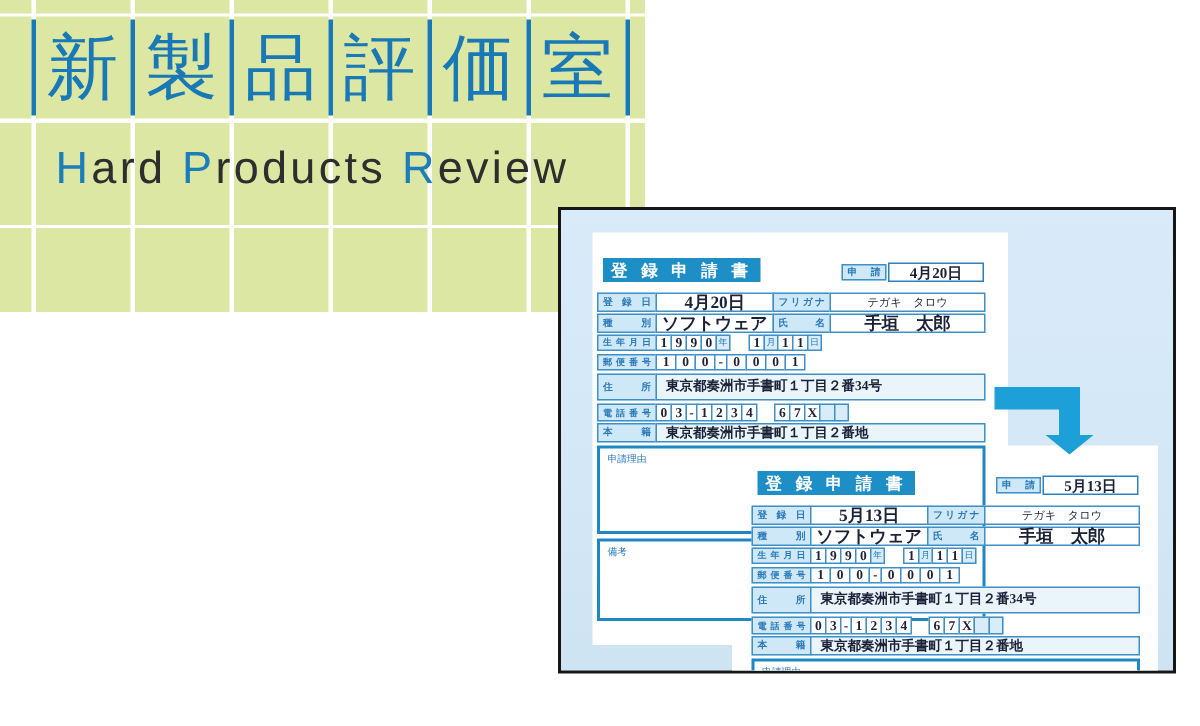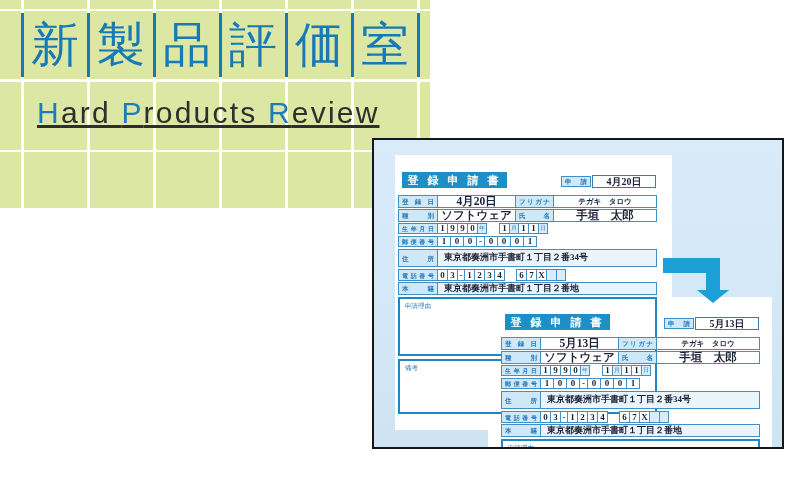--- a/index.html
+++ b/index.html
@@ -9,21 +9,21 @@
   }
   
   .green-block{position:absolute;left:0;top:0;width:430px;height:208px;background:#dbe7a3;}
   .gline-v{position:absolute;top:0;width:2.5px;height:208px;background:#ffffff;}
   .gline-h{position:absolute;left:0;width:430px;height:2.5px;background:#ffffff;}
   .title-row{position:absolute;left:22px;top:11px;width:396px;height:68px;display:flex;}
   .title-cell{width:66px;height:68px;display:flex;align-items:center;justify-content:center;
     font-size:48px;font-weight:500;color:#1879b6;}
   .blue-bar{position:absolute;top:13px;width:3px;height:64px;background:#1879b6;}
   .subtitle{position:absolute;left:37px;top:96px;width:393px;height:40px;
-    font-size:30px;letter-spacing:2.2px;color:#2e2e2e;font-weight:500;white-space:nowrap;text-decoration:underline;}
+    font-size:30px;letter-spacing:2.2px;color:#2e2e2e;font-weight:500;white-space:nowrap;}
   .subtitle .cap{color:#1c7dbb;}
   
   .panel{position:absolute;left:372px;top:138px;width:412px;height:311px;
     border:2px solid #161616;box-sizing:border-box;overflow:hidden;
     background:linear-gradient(180deg,#d9ebf9 0%,#cfe4f3 100%);}
   .paper{position:absolute;background:#ffffff;}
   
   .form{position:absolute;width:260px;height:250px;}
   .ftitle{position:absolute;left:4px;top:0;width:105px;height:16px;background:#1e8fc6;
     color:#ffffff;font-weight:bold;font-size:11px;letter-spacing:3px;
@@ -43,21 +43,21 @@
   .cellrow{position:absolute;display:flex;}
   .dcell{background:#ffffff;border:1px solid #4090c8;box-sizing:border-box;margin-left:-1px;
     font-family:"Liberation Serif",serif;font-weight:bold;font-size:9px;color:#1b2238;
     display:flex;align-items:center;justify-content:center;}
   .ucell{background:#d8ecf9;color:#2878ba;font-family:"Liberation Sans",sans-serif;
     font-weight:normal;font-size:6px;}
   .gapcell{border:none;background:transparent;margin-left:-1px;}
   .bigbox{position:absolute;left:0;width:259px;border:2px solid #1e87c4;box-sizing:border-box;background:#ffffff;}
   .bigbox .boxlbl{position:absolute;left:5px;top:3px;font-size:6.5px;color:#2878ba;}
   .serif11{font-size:11.5px;font-weight:bold;}
-  .serif8{font-size:7.5px;font-weight:bold;}
+  .serif8{font-size:7.5px;font-weight:normal;}
   .serif9{font-size:9px;}
   
   .arrow-svg{position:absolute;}
 </style>
 </head>
 <body>
 
 <div class="green-block">
   <div class="gline-h" style="top:8.5px"></div>
   <div class="gline-h" style="top:79px"></div>

